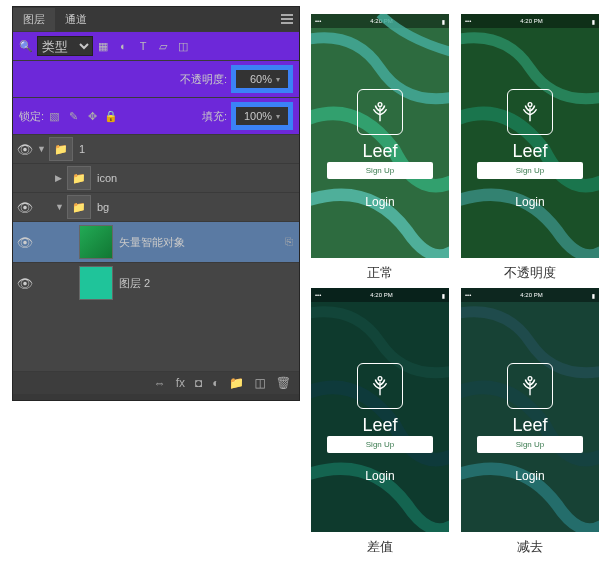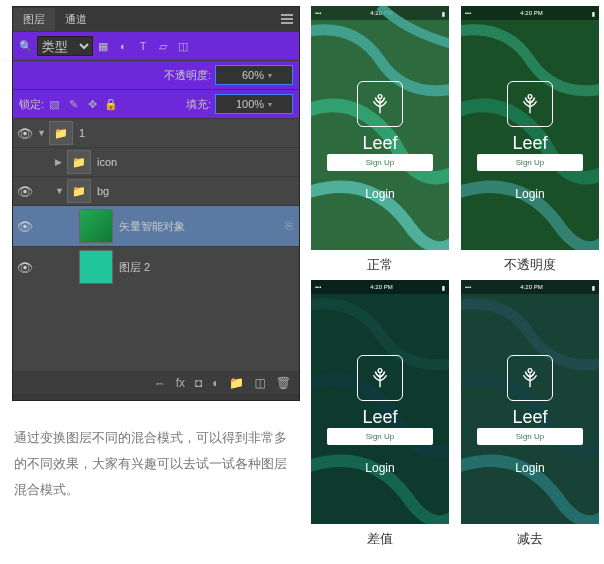--- a/index.html
+++ b/index.html
@@ -11,21 +11,21 @@
 .tab.active{background:#454545}
 .menu-icon{margin-left:auto;margin-right:6px;display:flex;flex-direction:column;gap:2px}
 .menu-icon span{display:block;width:12px;height:2px;background:#aaa}
 .row{display:flex;align-items:center;padding:4px 6px;gap:4px;border-top:1px solid #3a3a3a}
 .sel{background:#333;border:1px solid #222;color:#c8c8c8;height:20px;font-size:13px}
 .sel.kind{width:56px}
 .sel.blend{width:90px}
 .tool-icons{display:flex;gap:7px;color:#bbb}
 .tool-icons span{width:13px;display:inline-flex;justify-content:center}
 .lbl{font-size:11px;color:#c8c8c8}
-.pct{display:flex;align-items:center;background:#333;border:1px solid #3b82f6;height:18px;padding:0 20px;gap:4px}
+.pct{display:flex;align-items:center;background:#333;border:5px solid #3b82f6;height:18px;padding:0 8px;gap:4px}
 .pct .v{width:28px;text-align:right}
 .pct .arr{font-size:8px;color:#999}
 .lock-icons{display:flex;gap:6px;color:#aaa}
 .lock-icons span{width:13px;display:inline-flex;justify-content:center;font-size:11px}
 .layer-list{flex:1;background:#454545}
 .layer{display:flex;align-items:center;height:28px;border-top:1px solid #3a3a3a;font-size:11px}
 .layer.large{height:40px}
 .vis{width:24px;display:flex;justify-content:center;color:#ccc;font-size:13px}
 .indent{display:inline-block}
 .disc{color:#aaa;width:12px;display:inline-block;font-size:9px}
@@ -34,21 +34,21 @@
 .folder{color:#aaa}
 .layer.selected{background:#5a7aa3}
 .name{margin-left:6px}
 .link{margin-left:auto;margin-right:6px;color:#aaa;font-size:10px}
 .veg{background:linear-gradient(135deg,#2a5,#173);width:100%;height:100%}
 .solid{background:#1fc49a;width:100%;height:100%}
 .bar{display:flex;align-items:center;gap:10px;justify-content:flex-end;padding:4px 8px;border-top:1px solid #3a3a3a;color:#aaa;font-size:12px;background:#3d3d3d}
 .bar span{cursor:pointer}
 .foot{height:6px;background:#383838}
 .para{margin:24px 14px 0 14px;font-size:13px;color:#777;line-height:2.0}
-.right-col{width:297px;padding-top:6px}
+.right-col{width:297px;padding-top:14px}
 .grid{display:grid;grid-template-columns:138px 138px;gap:6px 12px;margin-left:4px}
 .cell{display:flex;flex-direction:column;align-items:center}
 .phone{width:138px;height:244px;position:relative;overflow:hidden;background:#2d6b3f}
 .phone .status{height:14px;background:rgba(0,0,0,.4);display:flex;align-items:center;justify-content:space-between;padding:0 4px;font-size:6px;color:#fff}
 .phone .content{position:absolute;inset:0;display:flex;flex-direction:column;align-items:center;justify-content:center}
 .leaves{position:absolute;inset:0}
 .leaves svg{width:100%;height:100%}
 .logo{width:44px;height:44px;border:1.5px solid #fff;border-radius:6px;display:flex;align-items:center;justify-content:center;z-index:2;margin-top:26px}
 .brand{color:#fff;font-size:18px;margin-top:6px;z-index:2;font-weight:500}
 .signup{width:106px;height:17px;background:#fff;color:#3a7a4f;font-size:8px;display:flex;align-items:center;justify-content:center;border-radius:2px;z-index:2}
@@ -155,21 +155,20 @@
         <span>⇔</span>
         <span>fx</span>
         <span>◘</span>
         <span>◐</span>
         <span>📁</span>
         <span>◫</span>
         <span>🗑</span>
       </div>
       <div class="foot"></div>
     </div>
-    <div class="para">通过变换图层不同的混合模式，可以得到非常多的不同效果，大家有兴趣可以去试一试各种图层混合模式。</div>
   </div>
 
   <div class="right-col">
     <div class="grid">
       <div class="cell">
         <div class="phone m-normal">
           <div class="status">
               <span>•••</span>
               <span>4:20 PM</span>
               <span>▮</span>

